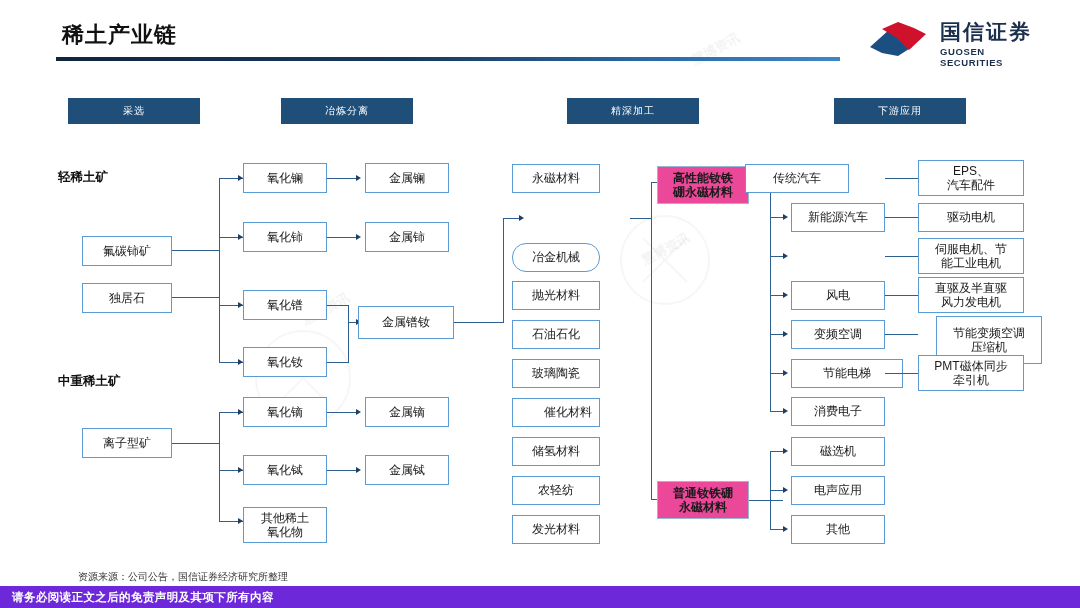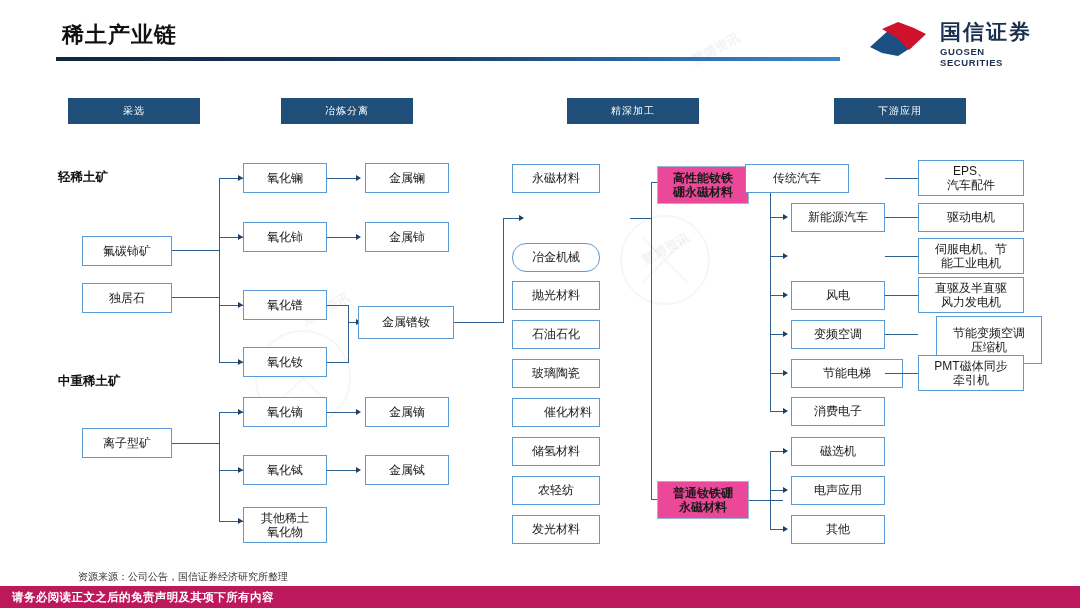--- a/index.html
+++ b/index.html
@@ -82,21 +82,21 @@
   .wm-ring:before{left:50%;top:14%;width:2px;height:72%;margin-left:-1px;transform:rotate(45deg);}
   .wm-ring:after{left:14%;top:50%;width:72%;height:2px;margin-top:-1px;transform:rotate(45deg);}
 
   
   .source-note{
     position:absolute;left:78px;top:570px;
     font-size:10px;color:#333333;white-space:nowrap;
   }
   .footer-bar{
     position:absolute;left:0;bottom:0;width:1080px;height:22px;
-    background:#be185d;
+    background:#6d28d9;
   }
   .footer-text{
     position:absolute;left:12px;top:4px;
     font-size:11.5px;color:#ffffff;font-weight:bold;letter-spacing:.4px;
   }
 </style>
 </head>
 <body>
 
 <div id="stage">

